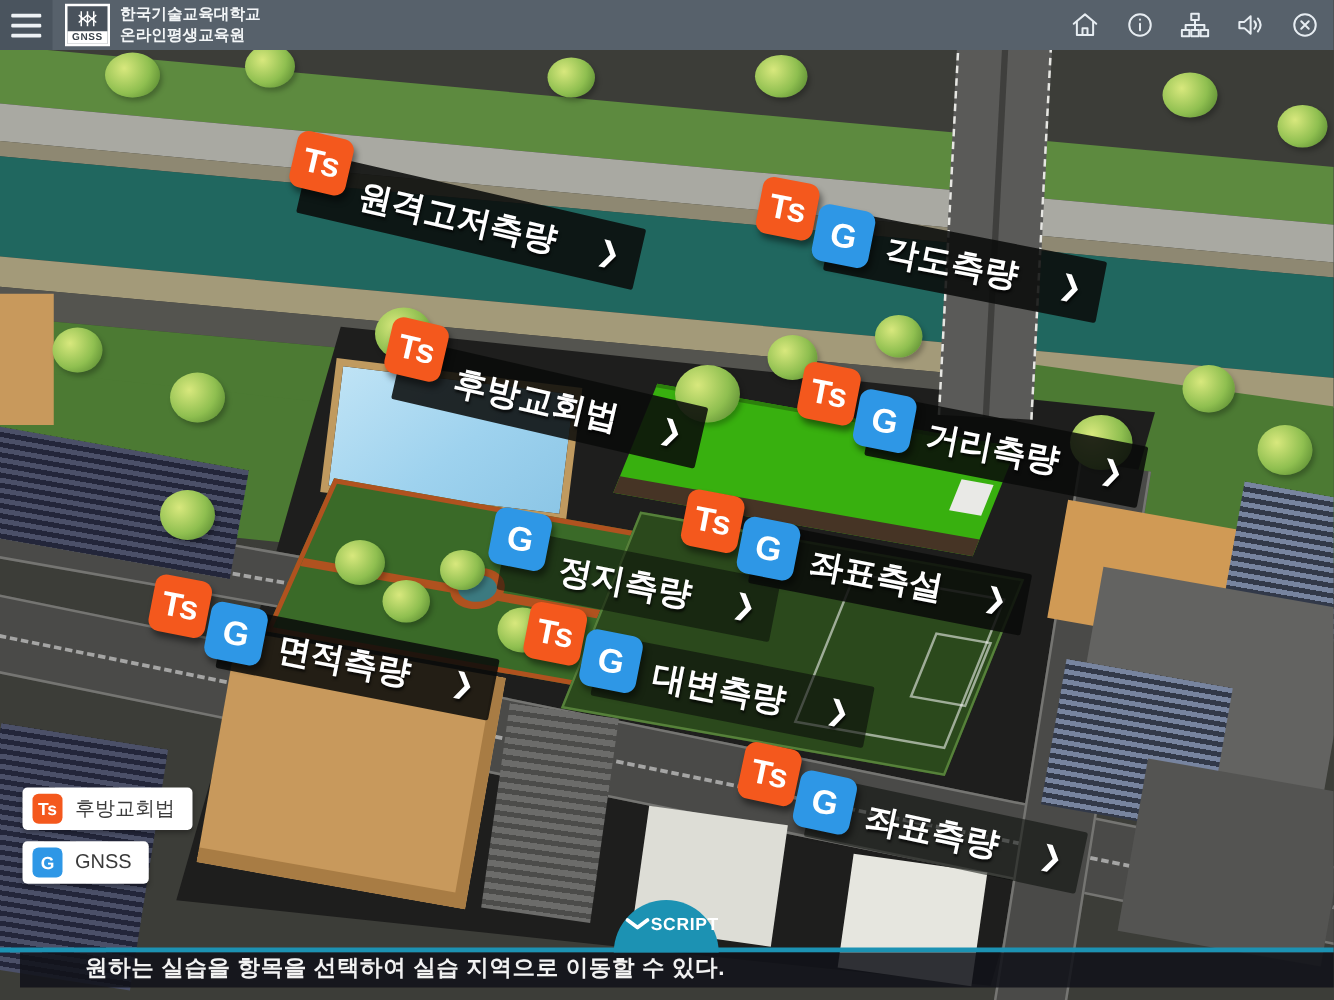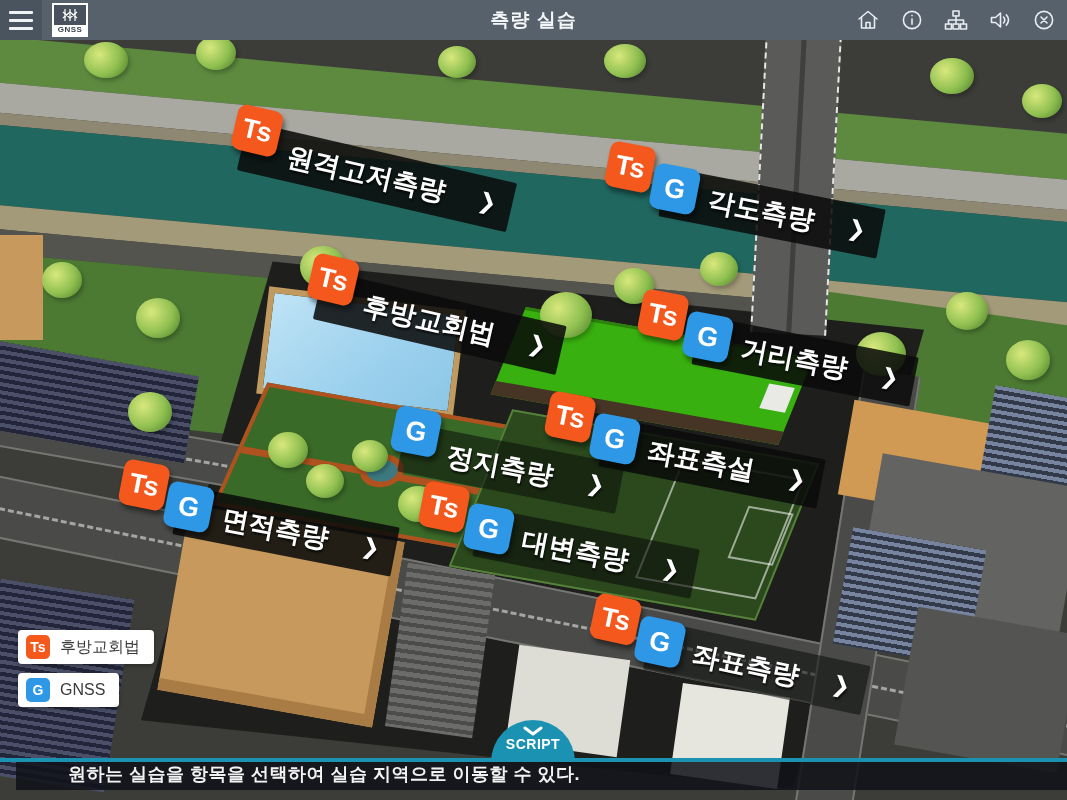--- a/index.html
+++ b/index.html
@@ -55,21 +55,21 @@
   
   .legend { position:absolute; left:18px; top:630px; z-index:30; display:flex; flex-direction:column; gap:9px; }
   .legend-pill { background:#fff; border-radius:4px; display:flex; align-items:center; gap:10px; padding:5px 14px 5px 8px; box-shadow:0 2px 4px rgba(0,0,0,.3); width:max-content; }
   .legend-badge { width:24px; height:24px; border-radius:5px; color:#fff; font-size:14px; font-weight:bold; display:flex; align-items:center; justify-content:center; }
   .legend-badge.ts { background:#f4581d; }
   .legend-badge.g { background:#2e97e6; }
   .legend-label { color:#3a3a3a; font-size:16px; }
 
   
   .teal-line { position:absolute; left:0; top:758px; width:1067px; height:4px; background:#1c92b3; z-index:40; }
-  .script-tab { position:absolute; left:491px; top:720px; width:84px; height:42px; border-radius:84px 84px 0 0; background:#1c92b3; z-index:41; display:flex; flex-direction:column; align-items:center; justify-content:center; padding-bottom:4px; cursor:pointer; }
+  .script-tab { position:absolute; left:491px; top:720px; width:84px; height:42px; border-radius:84px 84px 0 0; background:#1c92b3; z-index:41; display:flex; align-items:center; justify-content:flex-end; padding-bottom:4px; cursor:pointer; }
   .script-tab svg { stroke:#fff; fill:none; stroke-width:3; stroke-linecap:round; stroke-linejoin:round; }
   .script-label { color:#fff; font-size:14px; font-weight:bold; letter-spacing:.5px; }
   .footer { position:absolute; left:16px; top:762px; width:1067px; height:28px; background:rgba(16,18,24,.86); z-index:40; display:flex; }
   .footer-text { margin-left:52px; color:#f2f2f2; font-size:18px; font-weight:bold; letter-spacing:.5px; }
 </style>
 </head>
 <body>
 
 <div class="topbar">
   <div class="hamburger">
@@ -81,21 +81,24 @@
     <div class="logo-emblem">
       <svg width="18" height="16" viewBox="0 0 18 16">
           <g stroke="#fff" stroke-width="1.2" fill="none">
             <path d="M4 2 v12 M9 2 v12 M14 2 v12"></path>
             <path d="M2 5 l7 6 7-6 M2 11 l7-6 7 6"></path>
           </g>
         </svg>
     </div>
     <div class="logo-band">GNSS</div>
   </div>
-  <div class="top-title">측량 실습</div>
+  <div class="logo-text">
+    <div>한국기술교육대학교</div>
+    <div>온라인평생교육원</div>
+  </div>
   <div class="top-icons">
     <div class="icon-btn">
       <svg width="24" height="24" viewBox="0 0 24 24">
           <path d="M3 11 L12 3.5 L21 11"></path>
           <path d="M5.5 9.5 V20 H18.5 V9.5"></path>
           <path d="M10 20 V14.5 H14 V20"></path>
         </svg>
     </div>
     <div class="icon-btn">
       <svg width="24" height="24" viewBox="0 0 24 24">

